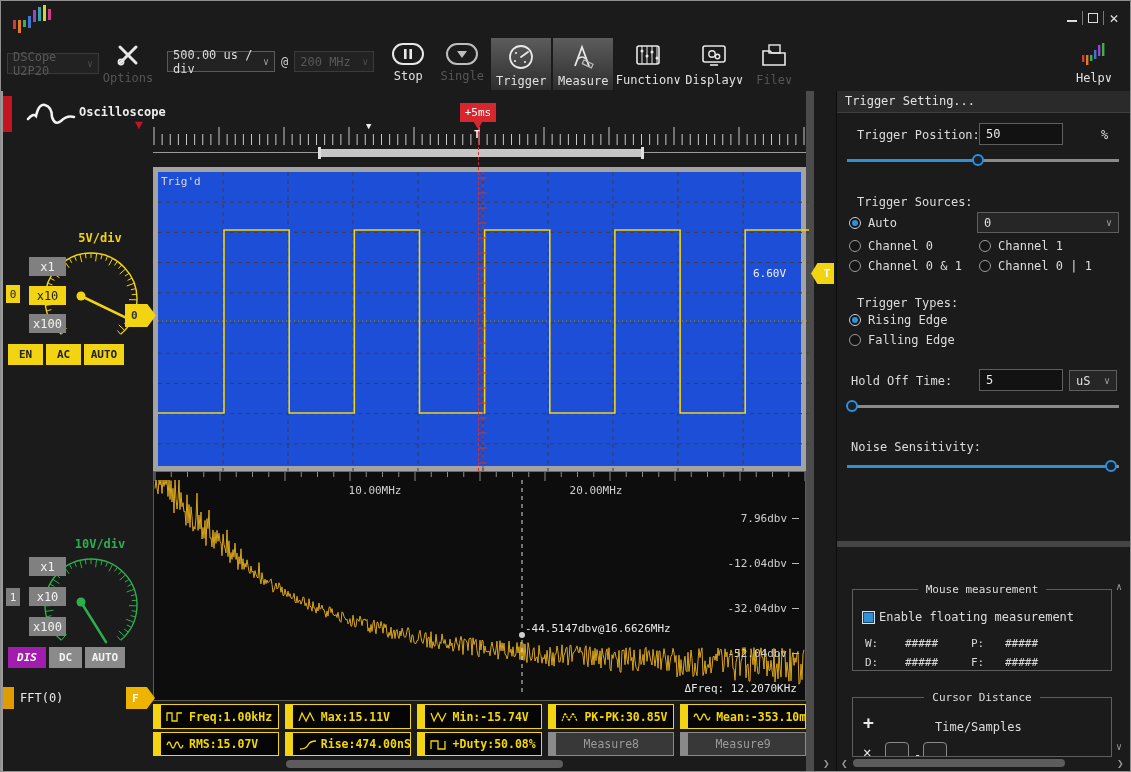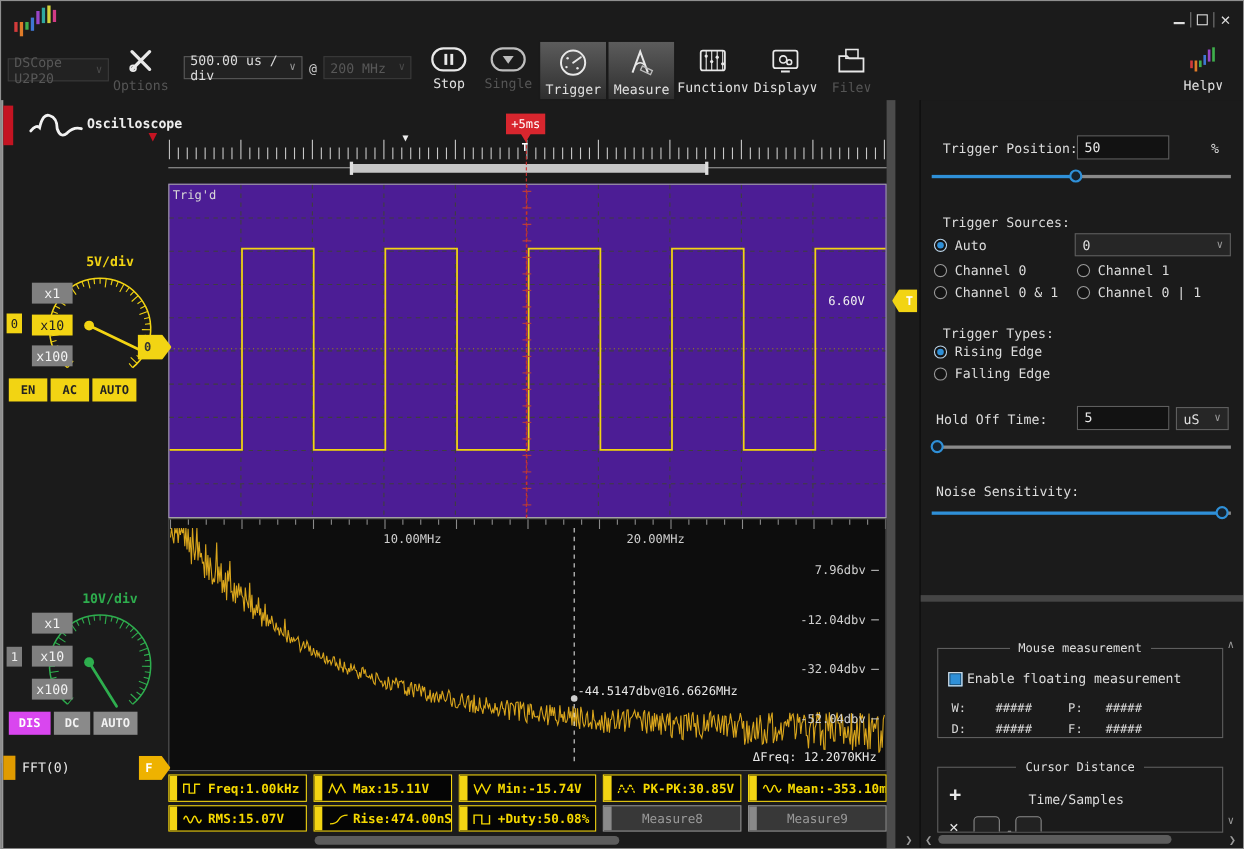--- a/index.html
+++ b/index.html
@@ -48,21 +48,21 @@
   .ruler-ticks{position:absolute;left:0;top:28px;}
   .ruler-marker{position:absolute;top:30px;color:#eee;font-size:9px;z-index:4;}
   .trig-flag{position:absolute;top:12px;width:36px;height:26px;background:#d8262e;color:#fff;font-size:11px;text-align:center;line-height:19px;clip-path:polygon(0 0,100% 0,100% 73%,62% 73%,50% 100%,38% 73%,0 73%);z-index:7;}
   .trig-letter{position:absolute;top:38px;color:#fff;font-size:10px;font-weight:bold;z-index:7;}
   .trig-line{position:absolute;width:0;border-left:1px dashed #d03030;z-index:5;}
   .rangebar{position:absolute;left:0;top:55px;width:653px;height:14px;}
   .rangebar .base{position:absolute;left:0;top:6px;width:653px;height:1px;background:#999;}
   .rangebar .thumb{position:absolute;top:3px;height:8px;background:#c6c6c6;border-radius:2px;}
   .rangebar .thumb::before,.rangebar .thumb::after{content:"";position:absolute;top:-2px;width:3px;height:12px;background:#dedede;}
   .rangebar .thumb::before{left:-1px;} .rangebar .thumb::after{right:-1px;}
-  .scope{position:absolute;left:0;top:76px;width:653px;height:304px;background:#4c1d95;border:1px solid #a3a3a3;}
+  .scope{position:absolute;left:0;top:76px;width:653px;height:304px;background:#1d4ed8;border:5px solid #a3a3a3;}
   .scope-status{position:absolute;left:3px;top:3px;font-size:11px;color:#d8d8d8;z-index:3;}
   .trig-level-label{position:absolute;font-size:11px;color:#f0f0f0;z-index:6;}
   .fftplot{position:absolute;left:0;top:380px;width:653px;height:230px;background:#0d0d0d;border:1px solid #5a5a5a;border-top:1px solid #6a6a6a;}
   .fft-xlabel{position:absolute;top:12px;font-size:11px;color:#cfcfcf;transform:translateX(-50%);}
   .fft-ylabel{position:absolute;right:6px;font-size:11px;color:#cfcfcf;display:flex;align-items:center;}
   .fft-ylabel::after{content:"";width:7px;height:1px;background:#bbb;margin-left:5px;}
   .fft-cursor-readout{position:absolute;font-size:11px;color:#e8e8e8;z-index:4;}
   .fft-dfreq{position:absolute;right:8px;bottom:5px;font-size:11px;color:#e8e8e8;}
   .measures{position:absolute;left:0;top:613px;width:653px;height:52px;display:grid;grid-template-columns:repeat(5,1fr);grid-template-rows:25px 24px;gap:3px 6px;border-radius:12px;}
   .mcell{position:relative;background:#050505;border:1px solid #f2d413;display:flex;align-items:center;padding-left:12px;color:#f5d800;font-size:11.5px;font-weight:bold;overflow:hidden;}
@@ -329,21 +329,21 @@
         <line x1="93.21478174124758" y1="83.03812160545377" x2="89.16969676937285" y2="80.0991953439914" stroke="#2eae4e" stroke-width="1"></line>
         <line x1="89.64227027448185" y1="87.37192456287492" x2="83.79144066152848" y2="81.91593768237493" stroke="#2eae4e" stroke-width="1"></line>
         <line x1="85.56823004558082" y1="91.23804438347298" x2="82.35429199714812" y2="87.4078221678781" stroke="#2eae4e" stroke-width="1"></line>
         <line x1="46" y1="53" x2="70.98426373663649" y2="93.08735418267149" stroke="#2eae4e" stroke-width="2.5" stroke-linecap="round"></line>
         <circle cx="46" cy="53" r="4.5" fill="#2eae4e"></circle>
       </svg>
     <div class="gain-btn" style="top:466px;">x1</div>
     <div class="gain-btn" style="top:496px;">x10</div>
     <div class="gain-btn" style="top:526px;">x100</div>
     <div class="idx-tag" style="top:497px;background:#7d7d7d;color:#eee;">1</div>
-    <div class="ch-btn" style="left:5px;top:556px;width:38px;background:#d946ef;color:#fff;">DIS</div>
+    <div class="ch-btn" style="left:5px;top:556px;width:38px;background:#a21caf;color:#fff;font-style:italic;">DIS</div>
     <div class="ch-btn" style="left:46px;top:556px;width:33px;background:#8a8a8a;color:#f2f2f2;">DC</div>
     <div class="ch-btn" style="left:82px;top:556px;width:40px;background:#8a8a8a;color:#f2f2f2;">AUTO</div>
 
     <div class="fft-tag"></div>
     <div class="fft-label">FFT(0)</div>
   </div>
 
   <div class="marker right-pt" style="left:124px;top:303px;width:31px;height:23px;background:#f2d413;color:#333;">0</div>
   <div class="marker right-pt" style="left:125px;top:686px;width:29px;height:22px;background:#eeb200;color:#fff;">F</div>
   <div class="splitter"></div>
@@ -611,20 +611,21 @@
       <div class="mcell inactive">
           <span>Measure9</span>
         </div>
     </div>
 
     <div class="hscroll-thumb" style="left:133px;top:669px;width:277px;"></div>
   </div>
   <div class="scroll-arrow" style="left:822px;top:756px;">❯</div>
 
   <div class="rpanel">
+    <div class="dock-title" style="top:0;">Trigger Setting...</div>
 
     <div class="plabel" style="left:20px;top:37px;">Trigger Position:</div>
     <input class="pinput" style="left: 142px; top: 32px; width: 84px; height: 22px;" readonly="" value="50">
     <div class="plabel" style="left:264px;top:37px;">%</div>
     <div class="slider" style="left:10px;top:62px;width:272px;">
         <span class="tr-f" style="width: 130.56px;"></span>
         <span class="tr-e" style="width: 141.44px;"></span>
         <span class="knob" style="left: 124.56px;"></span>
       </div>
 

